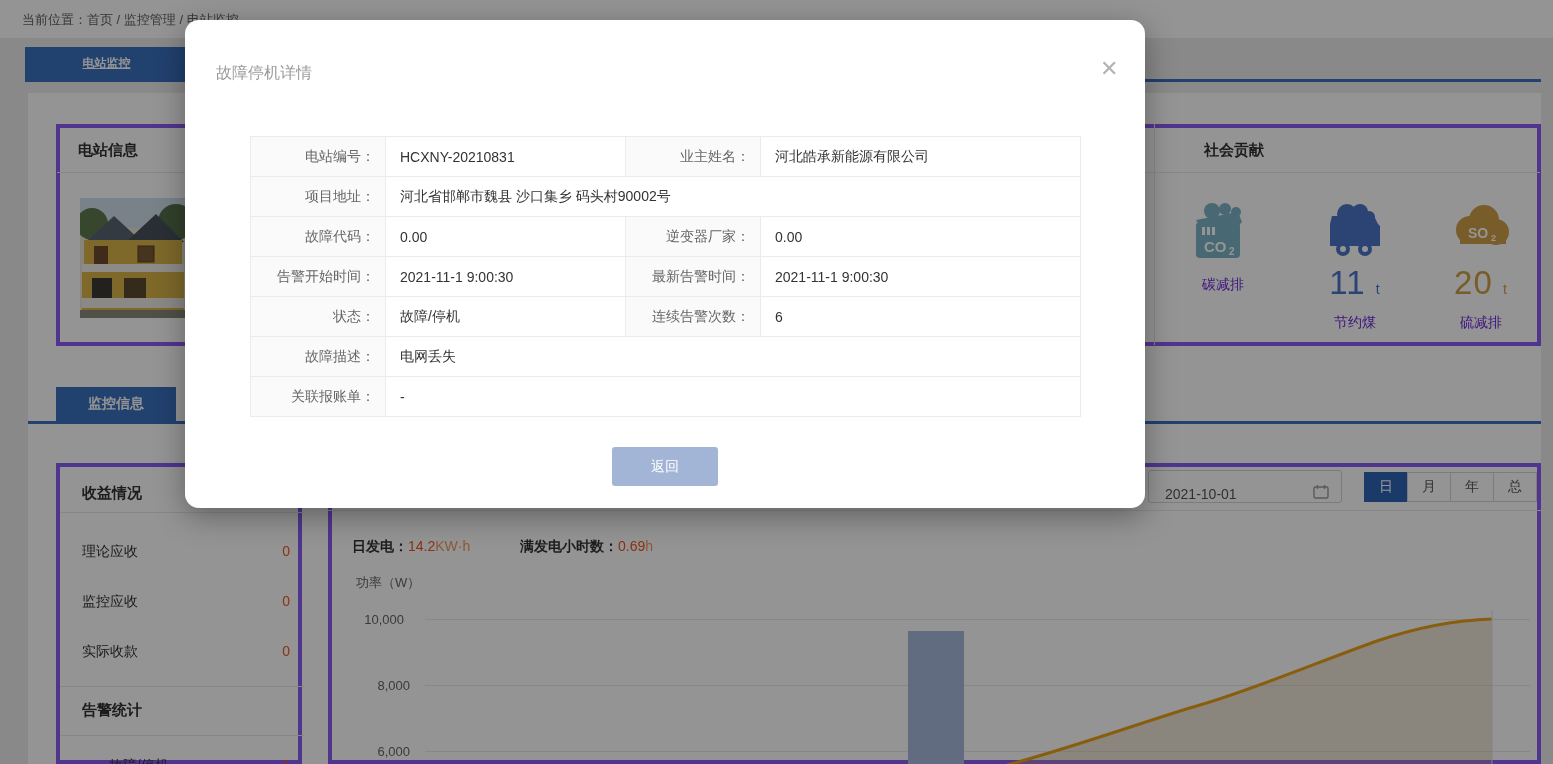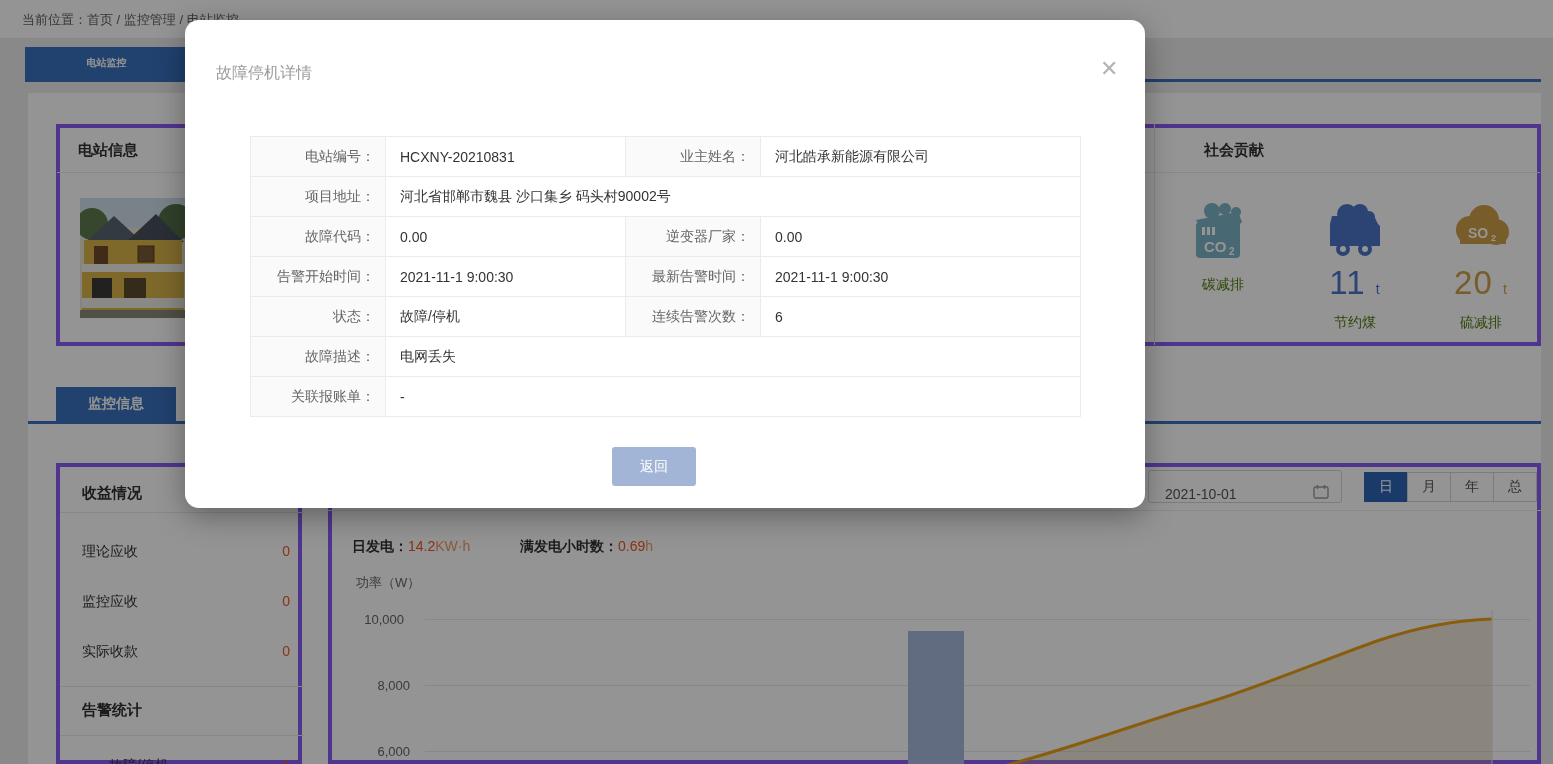--- a/index.html
+++ b/index.html
@@ -2,33 +2,33 @@
 <html><head>
 <meta charset="utf-8">
 <style>
   html,body{margin:0;padding:0;background:#9a9a9a;font-family:"Liberation Sans","DejaVu Sans",sans-serif;}
   #stage{position:relative;width:1553px;height:764px;overflow:hidden;background:#ededed;}
   .abs{position:absolute;}
   
   .crumb-bar{left:0;top:0;width:1553px;height:38px;background:#fff;}
   .crumb-text{left:22px;top:11px;font-size:13px;color:#5f5f5f;}
   .top-tab{left:25px;top:47px;width:163px;height:32px;background:#3a70bd;color:#fff;
-           font-size:10px;font-weight:bold;display:flex;align-items:center;justify-content:center;}
+           font-size:12px;font-weight:bold;display:flex;align-items:center;justify-content:center;text-decoration:underline;}
   .tab-underline{left:25px;top:79px;width:1516px;height:3px;background:#3a70bd;}
   .panel{left:28px;top:93px;width:1513px;height:671px;background:#fff;}
   .card{background:#ffffff;border:4px solid #8b5cf6;box-sizing:border-box;}
   .card-a{left:56px;top:124px;width:1485px;height:222px;}
   .card-head{font-size:15px;font-weight:bold;color:#333;}
   .hline{background:#e9e9e9;height:1px;}
   .vline{background:#e9e9e9;width:1px;}
   
   .soc-item{width:130px;text-align:center;}
   .soc-num{font-size:33px;letter-spacing:1px;}
   .soc-unit{font-size:14px;}
-  .soc-label{font-size:14px;color:#4d7c0f;margin-top:12px;}
+  .soc-label{font-size:14px;color:#6d28d9;margin-top:12px;}
   
   .mon-tab{left:56px;top:387px;width:120px;height:34px;background:#3a70bd;color:#fff;
            font-size:14px;font-weight:bold;display:flex;align-items:center;justify-content:center;}
   .mon-underline{left:28px;top:421px;width:1513px;height:3px;background:#3a70bd;}
   .card-b{left:56px;top:463px;width:246px;height:301px;}
   .rev-row{position:absolute;left:22px;width:208px;display:flex;justify-content:space-between;font-size:14px;color:#333;}
   .rev-val{color:#ef5a22;}
   .card-c{left:328px;top:463px;width:1213px;height:301px;}
   .toolbar-line{left:328px;top:510px;width:1213px;height:1px;background:#ebebeb;}
   .date-box{left:1148px;top:470px;width:194px;height:33px;border:1px solid #d6d6d6;border-radius:3px;
@@ -48,21 +48,21 @@
   
   #overlay{left:0;top:0;width:1553px;height:764px;background:rgba(0,0,0,0.42);z-index:5;}
   #modal{left:185px;top:20px;width:960px;height:488px;background:#fff;border-radius:14px;
          box-shadow:0 8px 30px rgba(0,0,0,0.35);z-index:10;}
   .m-title{left:31px;top:43px;font-size:16px;color:#9b9b9b;}
   .m-close{left:915px;top:38px;font-size:22px;color:#b3b3b3;cursor:pointer;line-height:1;}
   .m-table{left:65px;top:116px;width:830px;border-collapse:collapse;table-layout:fixed;}
   .m-table td{border:1px solid #ebebeb;height:39px;font-size:14px;padding:0;}
   .m-table td.lab{background:#fafafa;color:#666;text-align:right;padding-right:10px;}
   .m-table td.val{color:#333;text-align:left;padding-left:14px;}
-  .m-btn{left:427px;top:427px;width:84px;height:39px;background:#a3b5d6;border:none;border-radius:3px;
+  .m-btn{left:427px;top:427px;width:106px;height:39px;background:#a3b5d6;border:none;border-radius:3px;
          color:#fff;font-size:14px;cursor:pointer;}
   .cal{width:16px;height:15px;}
 </style>
 </head>
 <body>
 
 <div id="stage">
 
   <div>
 

